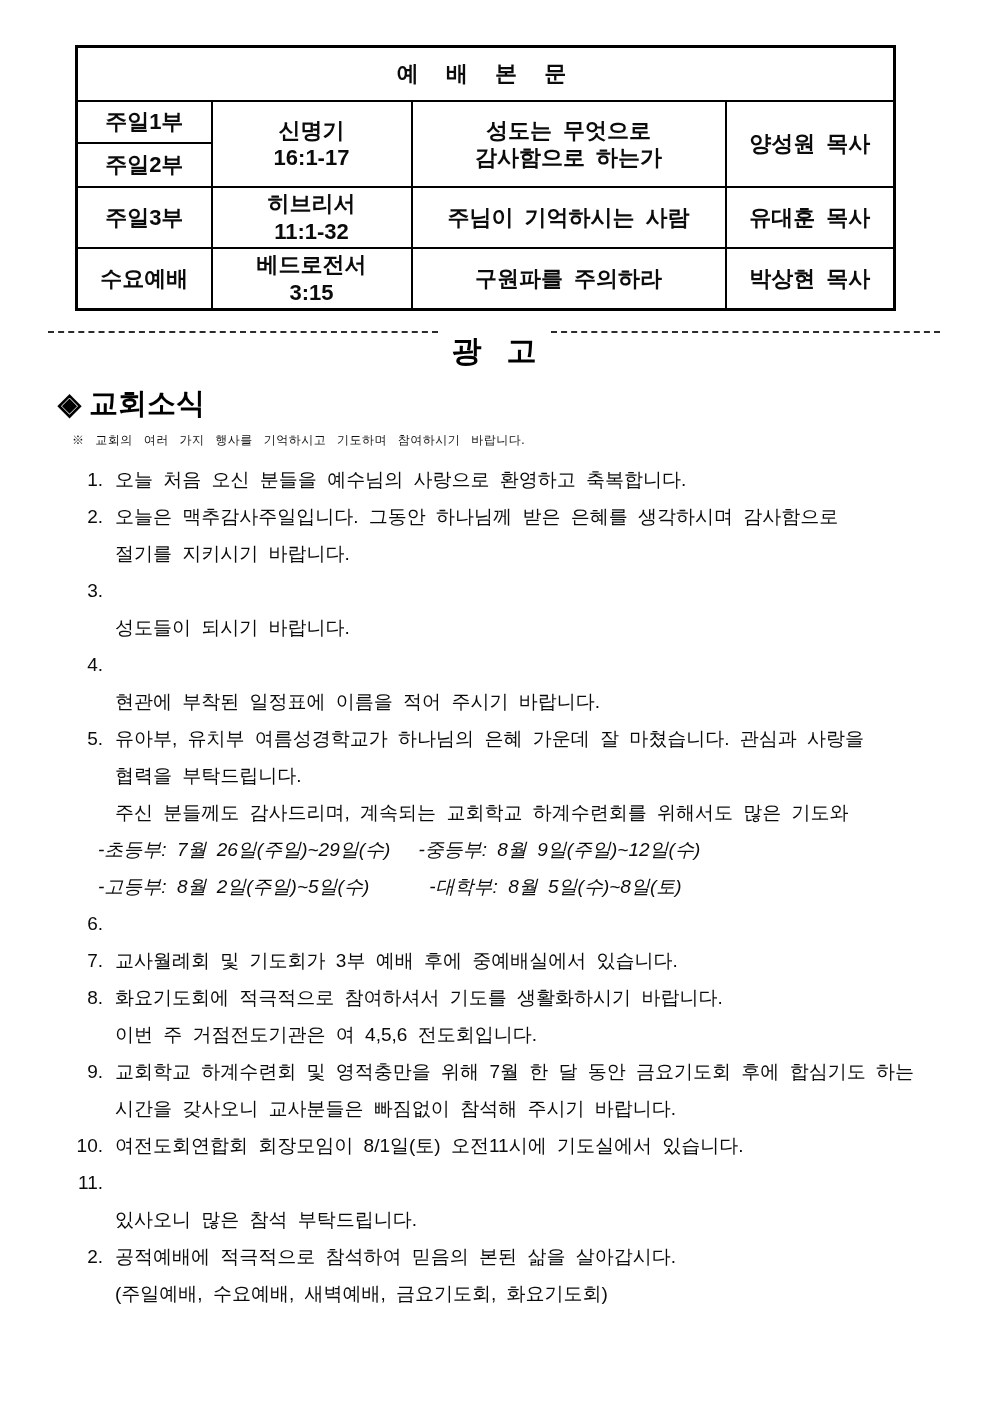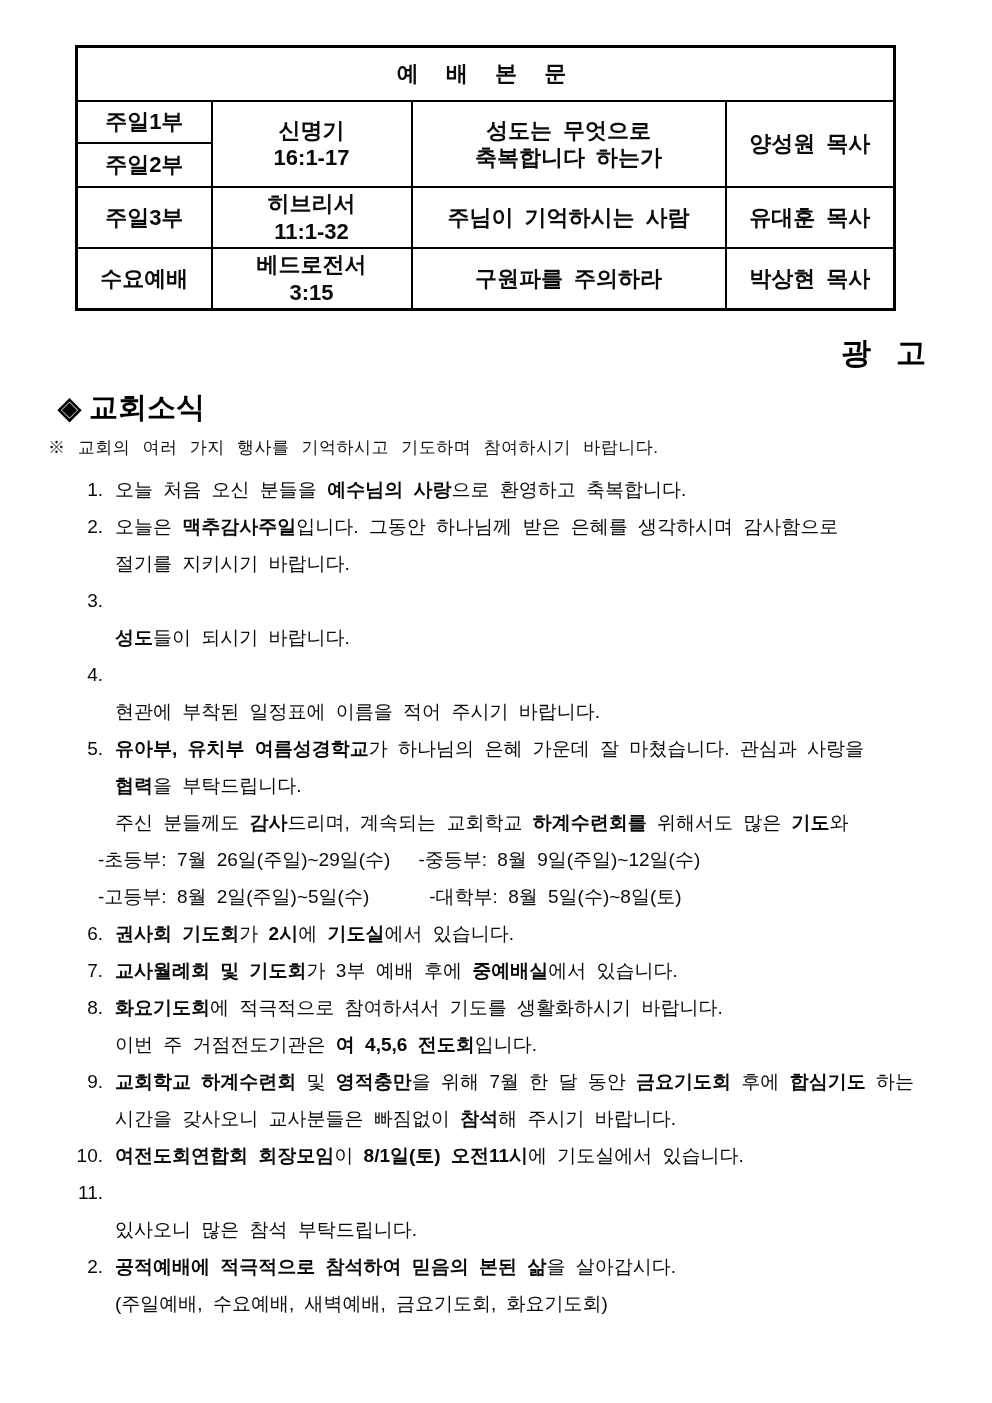--- a/index.html
+++ b/index.html
@@ -21,43 +21,43 @@
   }
   td.tbl-title{
     font-size:31px;letter-spacing:8px;height:48px;
     border-bottom:3px solid #000;white-space:pre;
   }
   td.svc-split{border-bottom:1px solid #000;}
   .h1a{height:42px}.h1b{height:44px}.h2{height:58px}.h3{height:58px}
   .two-line{line-height:1.3;}
   
   .ad-banner{
-    display:flex;align-items:flex-end;margin:20px 52px 7px 48px;flex-direction:column;
+    display:flex;align-items:flex-start;margin:20px 52px 7px 48px;
   }
   .dash-line{flex:1;height:0;border-top:2px dashed #2b2b2b;}
   .ad-banner-title{
     padding:0 14px;font-size:30px;font-weight:bold;white-space:pre;color:#000;
   }
   
   .section-title{
     margin:12px 0 0 58px;font-size:29px;font-weight:bold;color:#000;
     display:flex;align-items:center;
   }
   .diamond{font-size:30px;margin-right:8px;line-height:1;}
   .note{
-    margin:8px 0 0 48px;font-size:17px;color:#111;
+    margin:8px 0 0 72px;font-size:12px;color:#111;
     word-spacing:7px;letter-spacing:.5px;
   }
   
   .items{margin:12px 0 0 55px;font-size:19px;}
   .row{display:flex;line-height:37px;min-height:37px;align-items:baseline;word-spacing:5px;}
   .row .num{width:48px;flex:none;text-align:right;}
   .row .text{margin-left:12px;}
-  .row.sched .text{margin-left:-5px;}
-  .row b{font-weight:bold;}
+  .row.sched .text{margin-left:-5px;font-style:italic;}
+  .row b{font-weight:normal;}
   .gap-sp{display:inline-block;}
 </style>
 </head>
 <body>
 
 <div class="page">
 
   <table class="worship">
     <colgroup>
         <col style="width:135px">
@@ -70,21 +70,21 @@
       <td class="tbl-title" colspan="4">예 배 본 문</td>
     </tr>
     <tr class="h1a">
       <td class="svc-split">주일1부</td>
       <td rowspan="2" class="two-line">
         <div>신명기</div>
         <div>16:1-17</div>
       </td>
       <td rowspan="2" class="two-line">
         <div>성도는 무엇으로</div>
-        <div>축복합니다 하는가</div>
+        <div>감사함으로 하는가</div>
       </td>
       <td rowspan="2">양성원 목사</td>
     </tr>
     <tr class="h1b">
       <td>주일2부</td>
     </tr>
     <tr class="h2">
       <td>주일3부</td>
       <td class="two-line">
         <div>히브리서</div>
@@ -160,21 +160,20 @@
       <div class="row sched">
     <span class="num"></span>
     <span class="text"><span>-초등부: 7월 26일(주일)~29일(수)</span><span class="gap-sp" style="width: 28px;"></span><span>-중등부: 8월 9일(주일)~12일(수)</span></span>
   </div>
       <div class="row sched">
     <span class="num"></span>
     <span class="text"><span>-고등부: 8월 2일(주일)~5일(수)</span><span class="gap-sp" style="width: 60px;"></span><span>-대학부: 8월 5일(수)~8일(토)</span></span>
   </div>
       <div class="row">
     <span class="num">6.</span>
-    <span class="text"><b>권사회 기도회</b><span>가 </span><b>2시</b><span>에 </span><b>기도실</b><span>에서 있습니다.</span></span>
   </div>
       <div class="row">
     <span class="num">7.</span>
     <span class="text"><b>교사월례회 및 기도회</b><span>가 3부 예배 후에 </span><b>중예배실</b><span>에서 있습니다.</span></span>
   </div>
       <div class="row">
     <span class="num">8.</span>
     <span class="text"><b>화요기도회</b><span>에 적극적으로 참여하셔서 기도를 생활화하시기 바랍니다.</span></span>
   </div>
       <div class="row">

